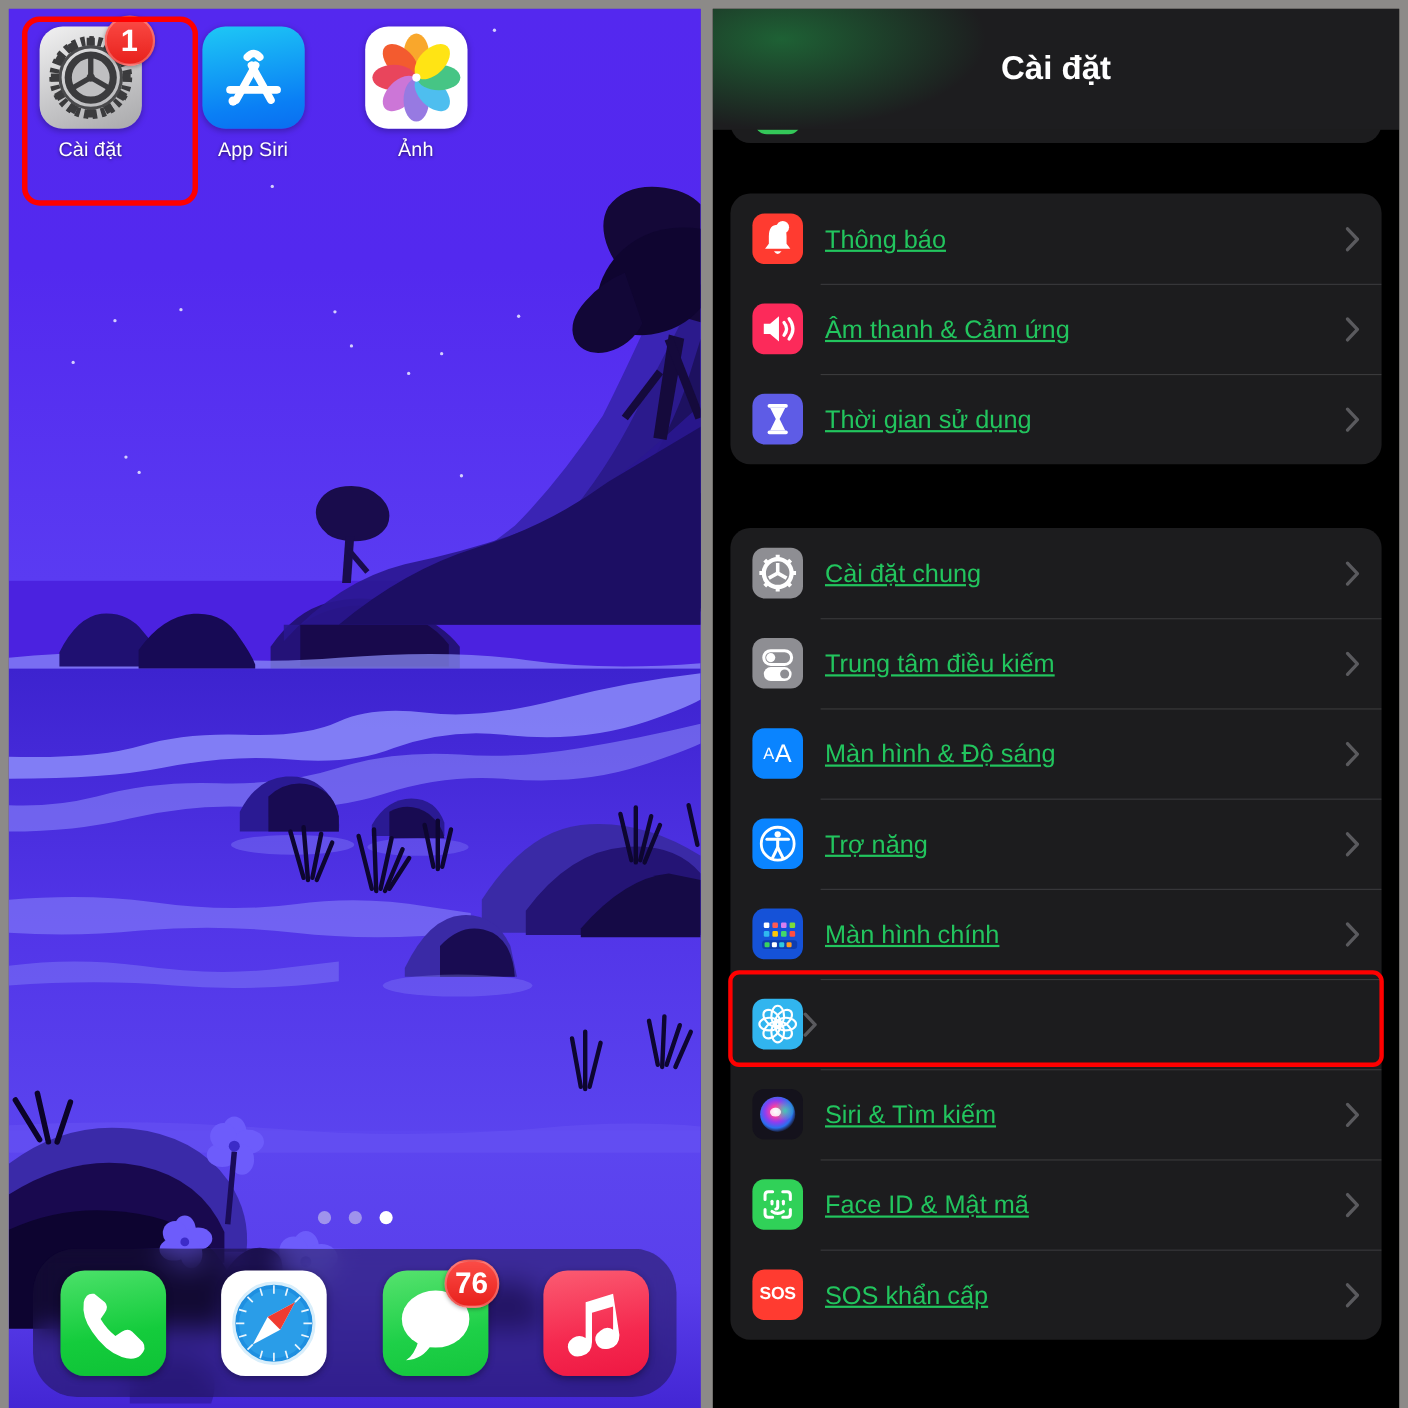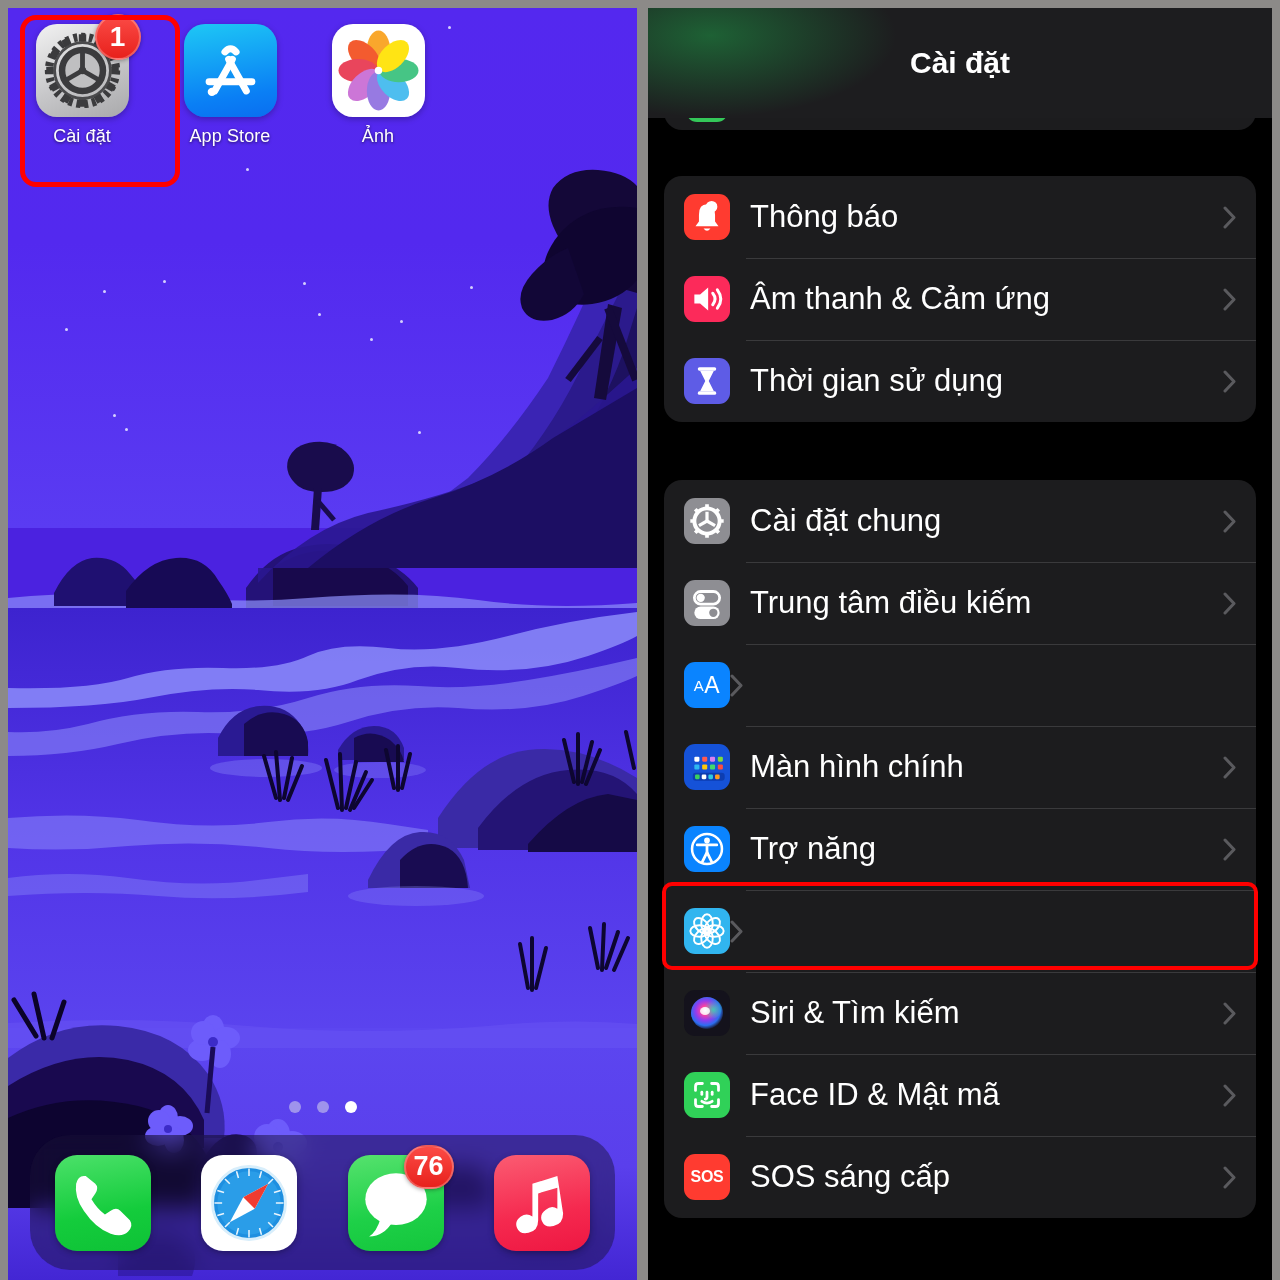--- a/index.html
+++ b/index.html
@@ -82,22 +82,22 @@
   .group{ margin:58px 16px 0 16px; background:#1c1c1e; border-radius:18px; overflow:hidden; }
   .group.first{ margin-top:58px; }
   .row{ position:relative; display:flex; align-items:center; height:82px;
         padding-left:20px; padding-right:20px; }
   .row + .row::before{
     content:""; position:absolute; left:82px; right:0; top:0; height:1px;
     background:#3a3a3c;
   }
   .row-icon{ position:relative; width:46px; height:46px; border-radius:11px;
              flex:0 0 46px; overflow:hidden; }
-  .row-label{ margin-left:20px; color:#ffffff; font-size:31px; flex:1;
-              white-space:nowrap; }
+  .row-label{ margin-left:20px; color:#22c55e; font-size:23px; flex:1;
+              white-space:nowrap;text-decoration:underline; }
   .chev{ width:13px; height:23px; flex:0 0 13px; opacity:.55; }
   .chev svg{ display:block; }
 
   .row-hl{
     position:absolute; left:14px; width:596px; height:88px;
     border:4px solid #ff0000; border-radius:10px; pointer-events:none; z-index:9;
   }
 
   
   .ic{ position:absolute; inset:0; display:flex; align-items:center;
@@ -335,21 +335,21 @@
               <g fill="none" stroke="#fff" stroke-width="7.5" stroke-linecap="round" stroke-linejoin="round">
                 <path d="M33 72 L52 38"></path>
                 <path d="M67 72 L48 38"></path>
                 <path d="M44 30 Q50 23 56 30"></path>
                 <path d="M27 62 H73"></path>
               </g>
               <circle cx="30" cy="73" r="4.5" fill="#fff"></circle>
             </svg>
           </div>
         </div>
-        <div class="app-label">App Store</div>
+        <div class="app-label">App Siri</div>
       </div>
 
 
       <div class="app">
         <div class="app-icon">
           <div class="inner" style="background:#fff;">
             <svg viewBox="0 0 100 100" width="93" height="93">
               <g transform="translate(50,50)" opacity=".92">
                 <g>
                   <ellipse cx="0" cy="-22" rx="12.5" ry="21" fill="#f9a01b"></ellipse>
@@ -562,20 +562,41 @@
           </div>
         </div>
 
         <div class="row">
           <div class="row-icon" style="background:#0a84ff">
             <div class="ic" style="font-size:19px;font-weight:500;letter-spacing:.5px;">
               <span style="font-size:15px;">A</span>
                 <span style="font-size:23px;">A</span>
             </div>
           </div>
+          <div class="row-label">Màn hình &amp; Độ sáng</div>
+          <div class="chev">
+            <svg viewBox="0 0 13 23" width="13" height="23">
+                <path d="M2 2 L11 11.5 L2 21" fill="none" stroke="#8e8e93" stroke-width="3" stroke-linecap="round" stroke-linejoin="round"></path>
+              </svg>
+          </div>
+        </div>
+
+        <div class="row">
+          <div class="row-icon" style="background:#0a84ff">
+            <div class="ic">
+              <svg viewBox="0 0 40 40" width="46" height="46">
+                <circle cx="20" cy="20" r="13" fill="none" stroke="#fff" stroke-width="2.2"></circle>
+                <circle cx="20" cy="12.6" r="2.5" fill="#fff"></circle>
+                <path d="M11.5 16.5 H28.5" stroke="#fff" stroke-width="2.4" stroke-linecap="round"></path>
+                <path d="M20 16.5 V23 L16 31" stroke="#fff" stroke-width="2.4" fill="none" stroke-linecap="round"></path>
+                <path d="M20 23 L24 31" stroke="#fff" stroke-width="2.4" fill="none" stroke-linecap="round"></path>
+              </svg>
+            </div>
+          </div>
+          <div class="row-label">Trợ năng</div>
           <div class="chev">
             <svg viewBox="0 0 13 23" width="13" height="23">
                 <path d="M2 2 L11 11.5 L2 21" fill="none" stroke="#8e8e93" stroke-width="3" stroke-linecap="round" stroke-linejoin="round"></path>
               </svg>
           </div>
         </div>
 
         <div class="row">
           <div class="row-icon" style="background:#1552d8">
             <div class="ic">
@@ -592,40 +613,20 @@
                   <rect x="7.6" y="25" width="27.8" height="7" rx="2.6" fill="#0d3db0"></rect>
                   <rect x="9.6" y="26.6" width="4" height="4" rx="1" fill="#3ad15e"></rect>
                   <rect x="15.4" y="26.6" width="4" height="4" rx="1" fill="#ffffff"></rect>
                   <rect x="21.2" y="26.6" width="4" height="4" rx="1" fill="#2fc9e0"></rect>
                   <rect x="27" y="26.6" width="4" height="4" rx="1" fill="#ff9b20"></rect>
                 </g>
               </svg>
             </div>
           </div>
           <div class="row-label">Màn hình chính</div>
-          <div class="chev">
-            <svg viewBox="0 0 13 23" width="13" height="23">
-                <path d="M2 2 L11 11.5 L2 21" fill="none" stroke="#8e8e93" stroke-width="3" stroke-linecap="round" stroke-linejoin="round"></path>
-              </svg>
-          </div>
-        </div>
-
-        <div class="row">
-          <div class="row-icon" style="background:#0a84ff">
-            <div class="ic">
-              <svg viewBox="0 0 40 40" width="46" height="46">
-                <circle cx="20" cy="20" r="13" fill="none" stroke="#fff" stroke-width="2.2"></circle>
-                <circle cx="20" cy="12.6" r="2.5" fill="#fff"></circle>
-                <path d="M11.5 16.5 H28.5" stroke="#fff" stroke-width="2.4" stroke-linecap="round"></path>
-                <path d="M20 16.5 V23 L16 31" stroke="#fff" stroke-width="2.4" fill="none" stroke-linecap="round"></path>
-                <path d="M20 23 L24 31" stroke="#fff" stroke-width="2.4" fill="none" stroke-linecap="round"></path>
-              </svg>
-            </div>
-          </div>
-          <div class="row-label">Trợ năng</div>
           <div class="chev">
             <svg viewBox="0 0 13 23" width="13" height="23">
                 <path d="M2 2 L11 11.5 L2 21" fill="none" stroke="#8e8e93" stroke-width="3" stroke-linecap="round" stroke-linejoin="round"></path>
               </svg>
           </div>
         </div>
 
         <div class="row">
           <div class="row-icon" style="background:#31b5ef">
             <div class="ic">
@@ -703,21 +704,21 @@
             <svg viewBox="0 0 13 23" width="13" height="23">
                 <path d="M2 2 L11 11.5 L2 21" fill="none" stroke="#8e8e93" stroke-width="3" stroke-linecap="round" stroke-linejoin="round"></path>
               </svg>
           </div>
         </div>
 
         <div class="row">
           <div class="row-icon" style="background:#ff3b30">
             <div class="ic" style="font-size:16px;font-weight:700;letter-spacing:-.3px;">SOS</div>
           </div>
-          <div class="row-label">SOS sáng cấp</div>
+          <div class="row-label">SOS khẩn cấp</div>
           <div class="chev">
             <svg viewBox="0 0 13 23" width="13" height="23">
                 <path d="M2 2 L11 11.5 L2 21" fill="none" stroke="#8e8e93" stroke-width="3" stroke-linecap="round" stroke-linejoin="round"></path>
               </svg>
           </div>
         </div>
       </div>
     </div>
 
     <div class="row-hl" style="top:874px;"></div>

